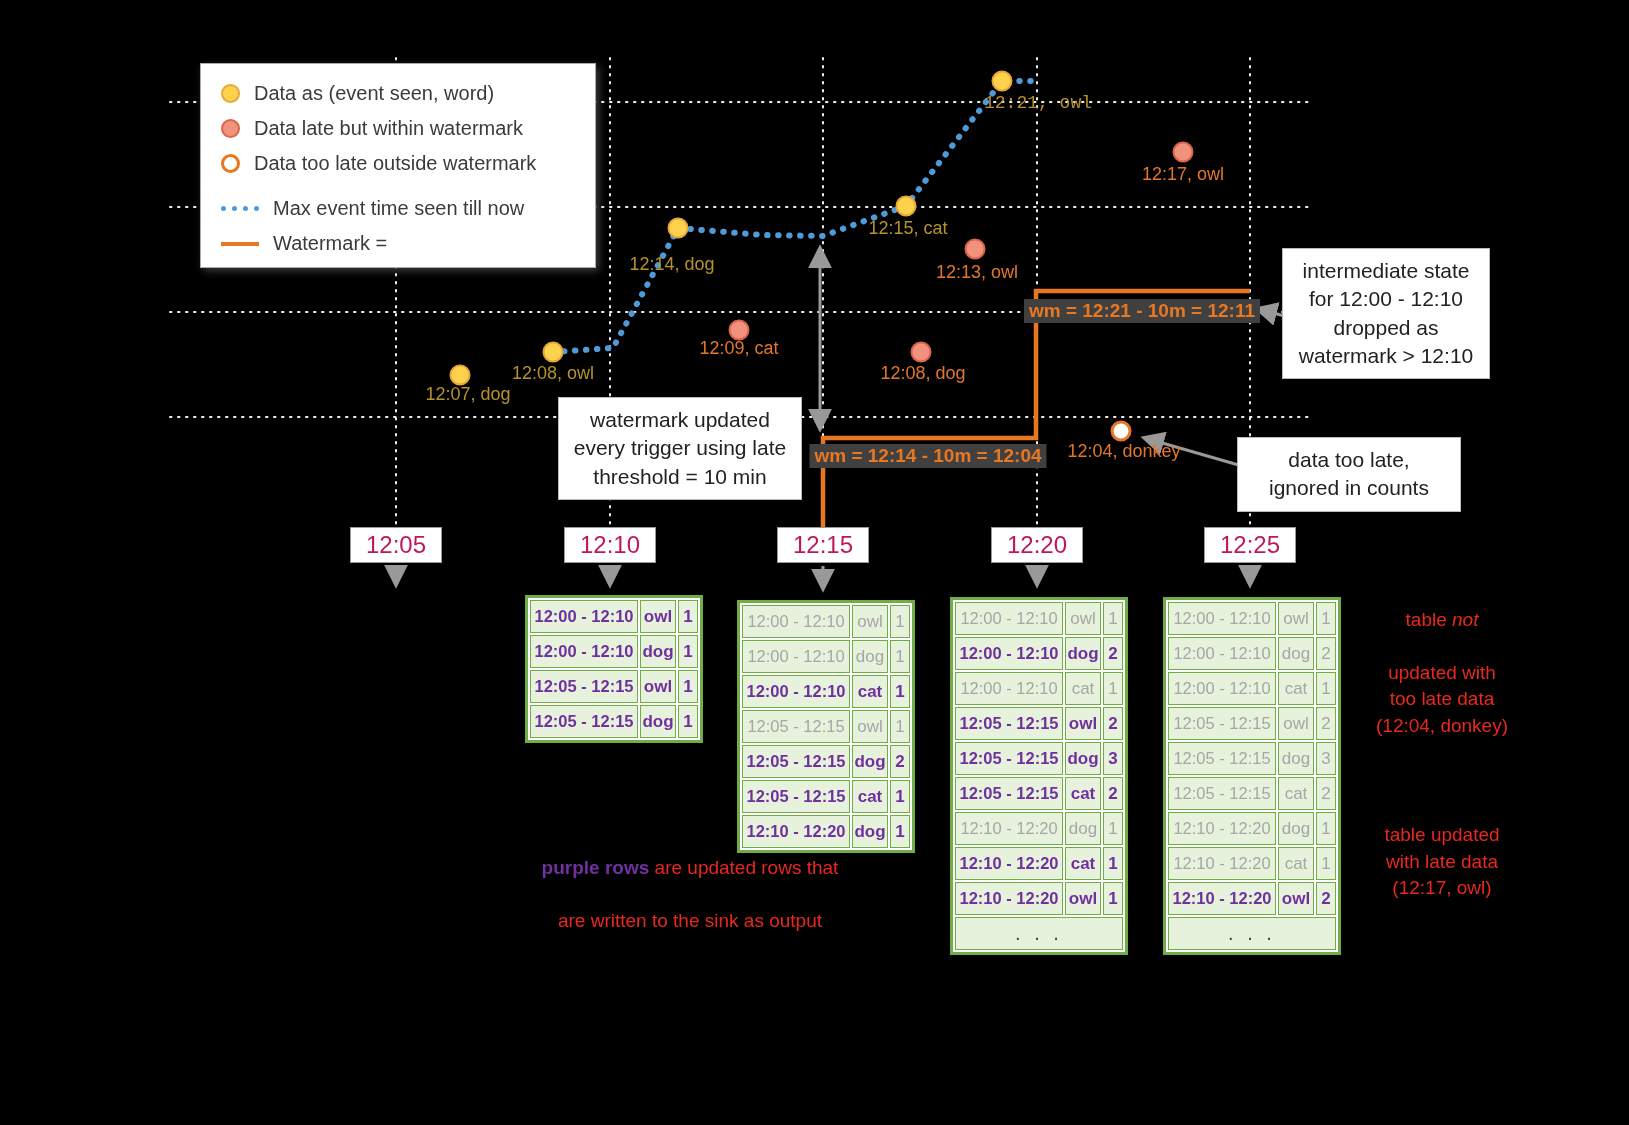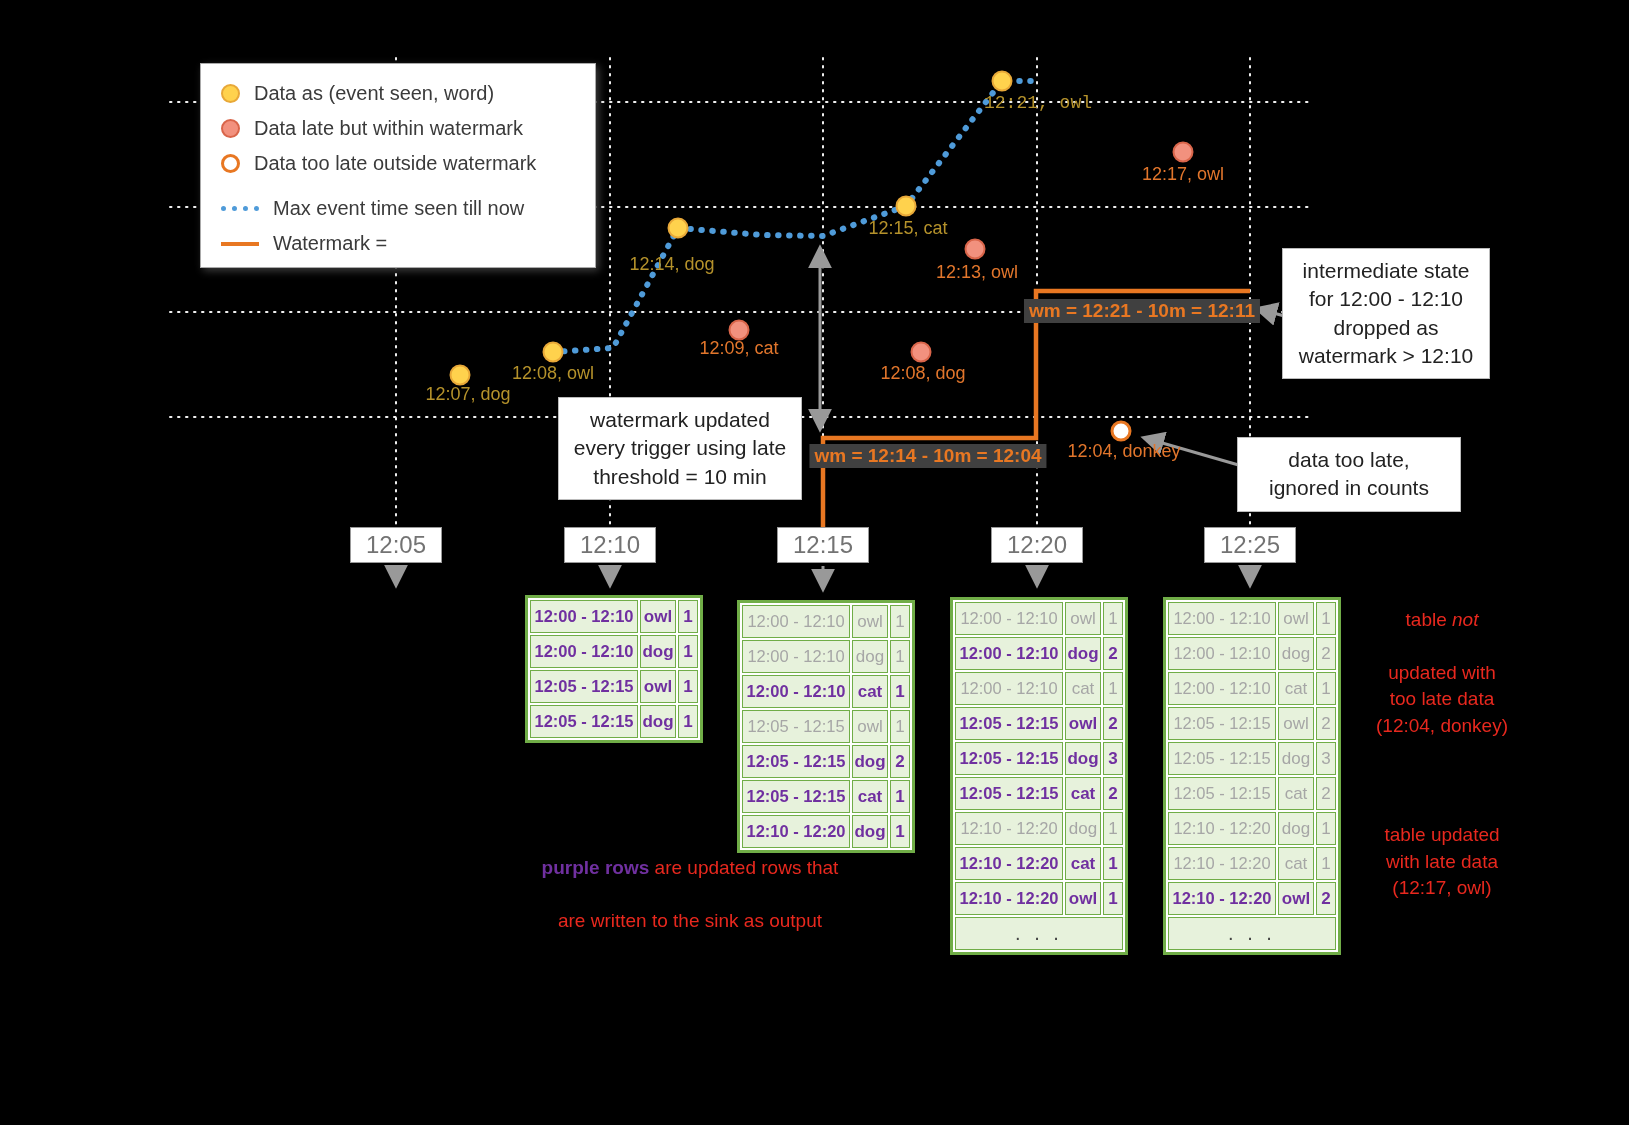--- a/index.html
+++ b/index.html
@@ -50,21 +50,21 @@
   .wmlabel {
     position:absolute; transform:translate(-50%,0); background:#404040; color:#E87722;
     font-size:19px; font-weight:bold; white-space:nowrap; padding:1px 5px;
   }
   #wm1 { left:928px; top:444px; }
   #wm2 { left:1142px; top:299px; }
 
   
   .tick {
     position:absolute; top:527px; width:92px; height:36px; background:#fff;
-    border:1px solid #999; color:#737373; font-size:24px;
+    border:1px solid #999; color:#be185d; font-size:24px;
     display:flex; align-items:center; justify-content:center;
   }
 
   
   .gtable {
     position:absolute; background:#fff; border:3px solid #70AD47; padding:2px;
     display:flex; flex-direction:column; gap:2px;
   }
   .trow { display:flex; gap:2px; }
   .tcell {

